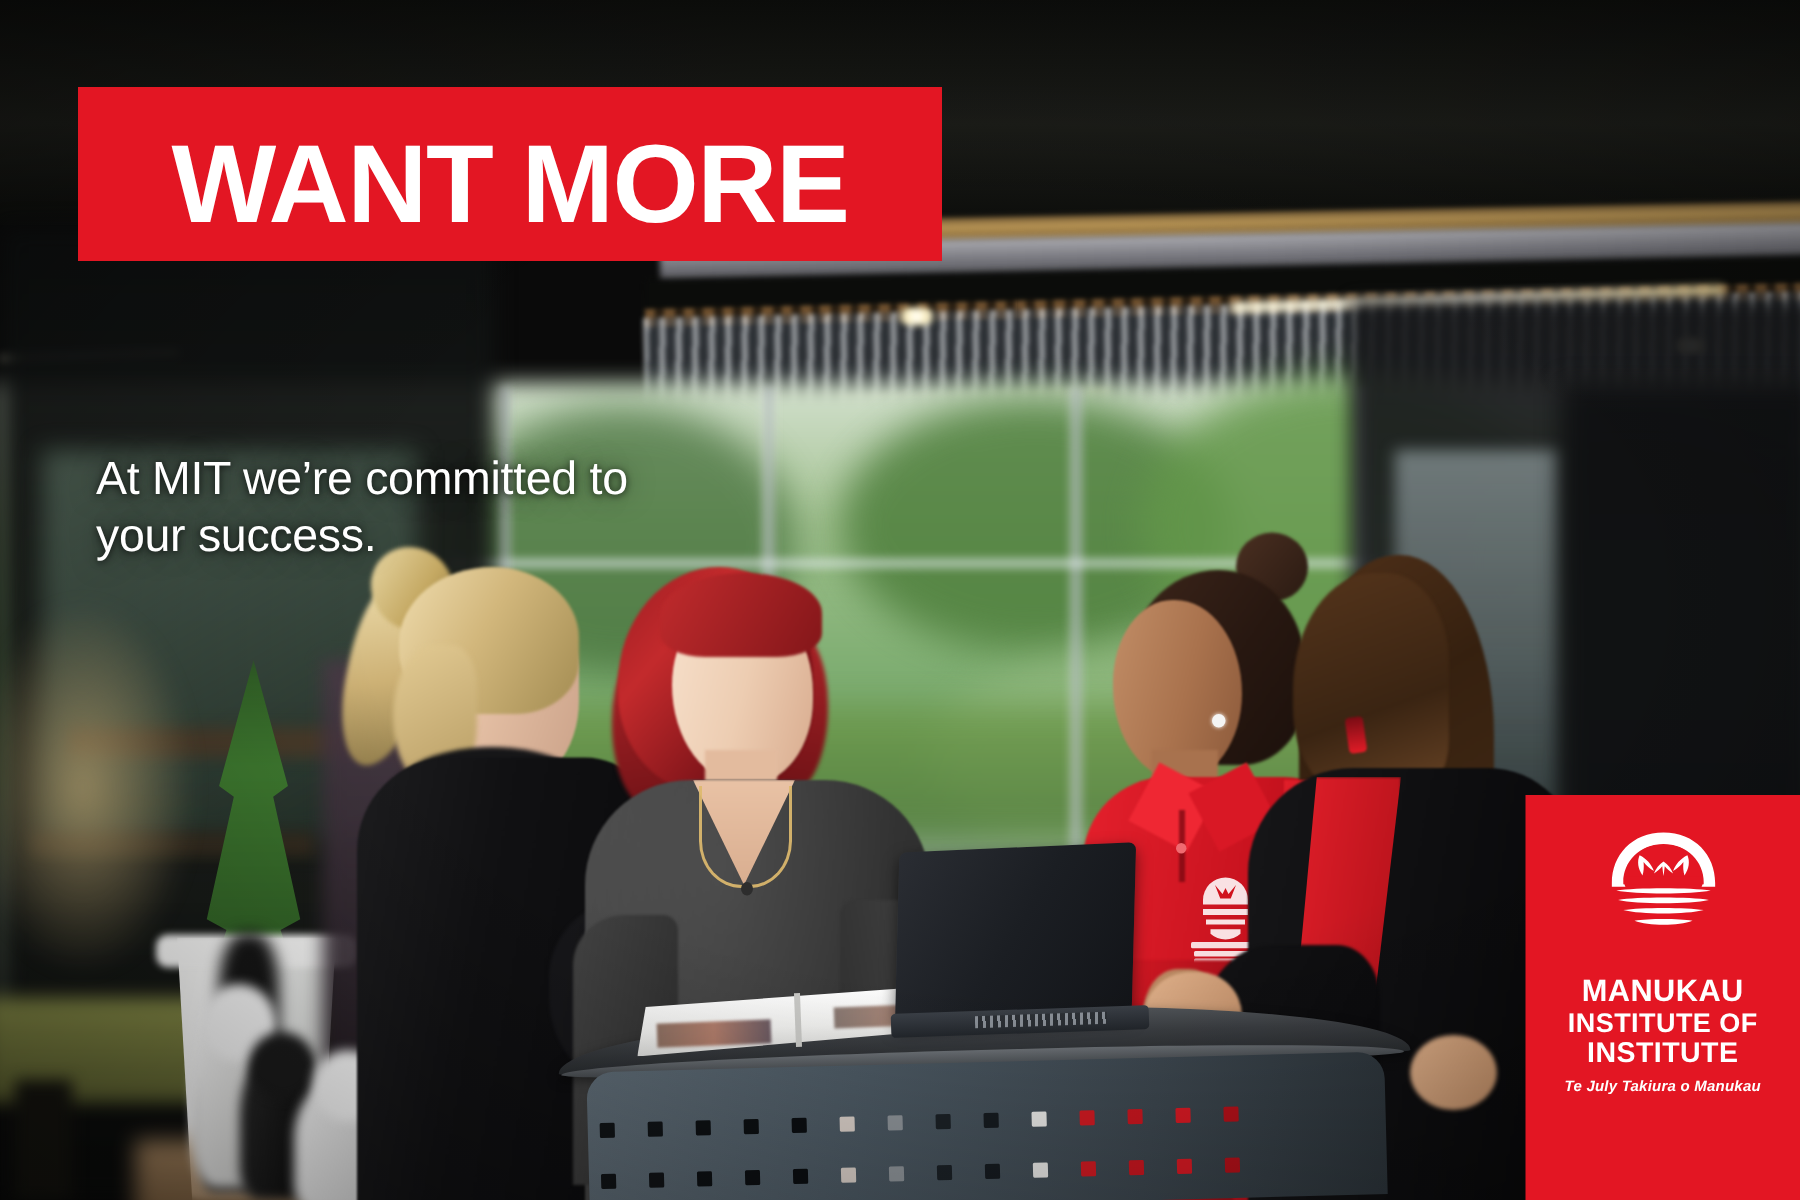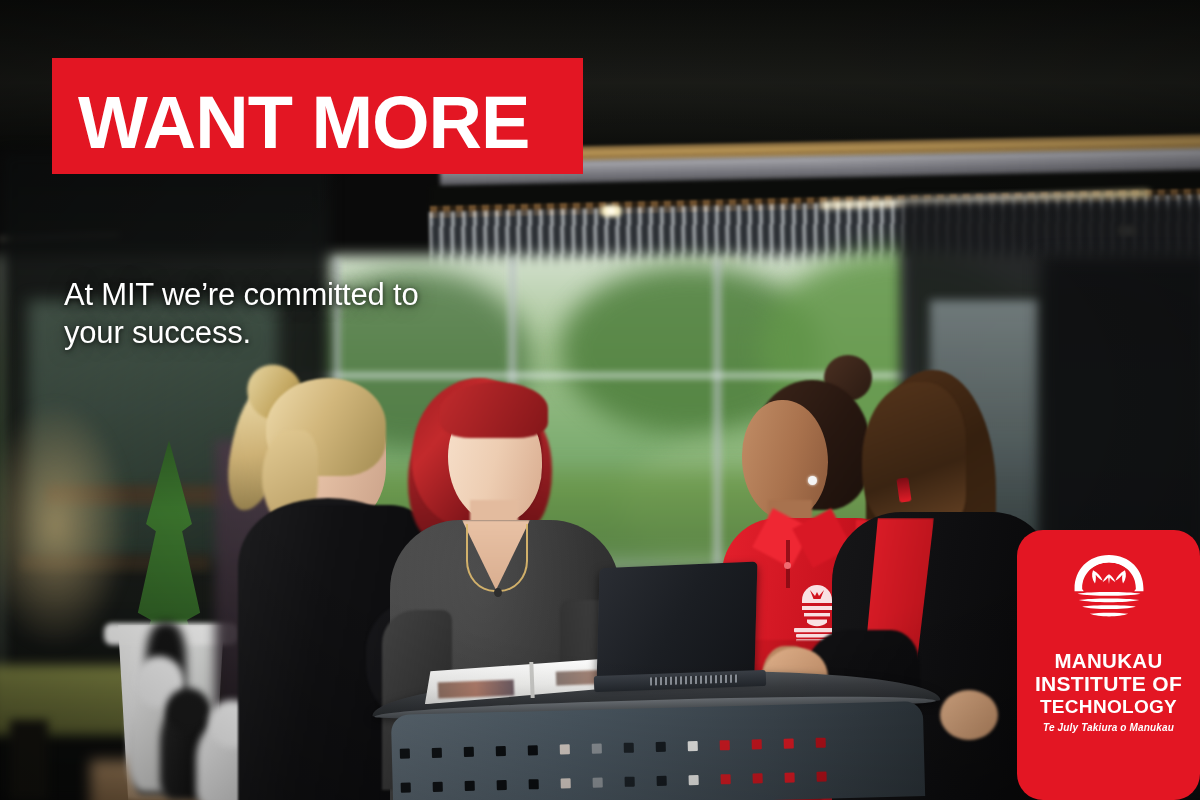--- a/index.html
+++ b/index.html
@@ -507,51 +507,51 @@
   .hl-block {
     background:#e31623;
     display:block;
     color:#fff;
     line-height:1;
     white-space:nowrap;
   }
   .hl-1 {
     font-size:74px; font-weight:700; letter-spacing:-1px;
     padding:28px 26px 14px 26px;
-    width:531px;
+    width:576px;
+    text-align:center;
   }
   .hl-2 {
     font-size:74px; font-weight:400; letter-spacing:-1px;
     padding:2px 26px 30px 26px;
     width:448px;
   }
 
   
   .subhead {
-    position:absolute; left:64px; top:276px;
+    position:absolute; left:64px; top:300px;
     color:#fff;
     text-shadow:0 1px 5px rgba(0,0,0,.75), 0 0 18px rgba(0,0,0,.55);
   }
   .sub-line {
     font-size:31px; font-weight:400; line-height:1.22; letter-spacing:-.2px;
   }
   .sub-gap { height:20px; }
 
   
   .logo-panel {
     position:absolute; left:1017px; right:0; top:530px; bottom:0;
     background:#e31623;
     display:flex; flex-direction:column; align-items:center;
     padding-top:20px;
-    border-radius:26px;
   }
   .logo-mark { width:84px; height:84px; margin-bottom:16px; }
   .logo-words { text-align:center; color:#fff; }
   .lw1 { font-size:20.5px; font-weight:700; letter-spacing:.3px; line-height:1.08; }
-  .lw2 { font-size:21px; font-weight:700; letter-spacing:.3px; line-height:1.12; }
+  .lw2 { font-size:18px; font-weight:700; letter-spacing:.3px; line-height:1.12; }
   .lw3 { font-size:19px; font-weight:700; letter-spacing:.3px; line-height:1.12; }
   .lw4 {
     font-size:10px; font-style:italic; font-weight:700;
     letter-spacing:.15px; margin-top:5px;
   }
 </style>
 </head>
 <body>
 
 <div id="poster">
@@ -770,18 +770,18 @@
 
         <path d="M12.5 52 C28 49.5 72 49.5 87.5 52 C72 55.2 28 55.2 12.5 52 Z" fill="#ffffff"></path>
         <path d="M14 59.5 C29 57 71 57 86 59.5 C71 63 29 63 14 59.5 Z" fill="#ffffff"></path>
         <path d="M18 67.5 C32 65.2 68 65.2 82 67.5 C68 71.2 32 71.2 18 67.5 Z" fill="#ffffff"></path>
         <path d="M27 76 C38 74.2 62 74.2 73 76 C62 80.2 38 80.2 27 76 Z" fill="#ffffff"></path>
       </svg>
     </div>
     <div class="logo-words">
       <div class="lw1">MANUKAU</div>
       <div class="lw2">INSTITUTE OF</div>
-      <div class="lw3">TECHNOLOGY</div>
+      <div class="lw3">INSTITUTE</div>
       <div class="lw4">Te July Takiura o Manukau</div>
     </div>
   </div>
 
 </div>
 
 </body></html>

